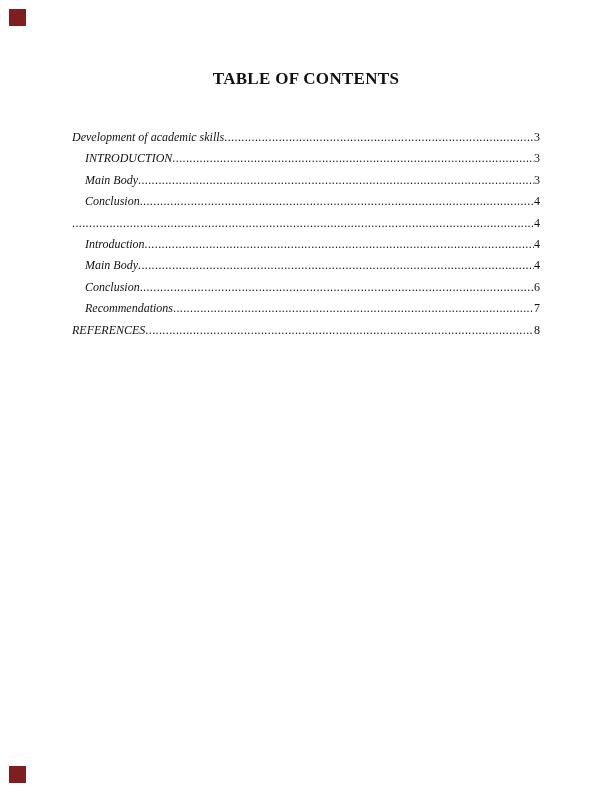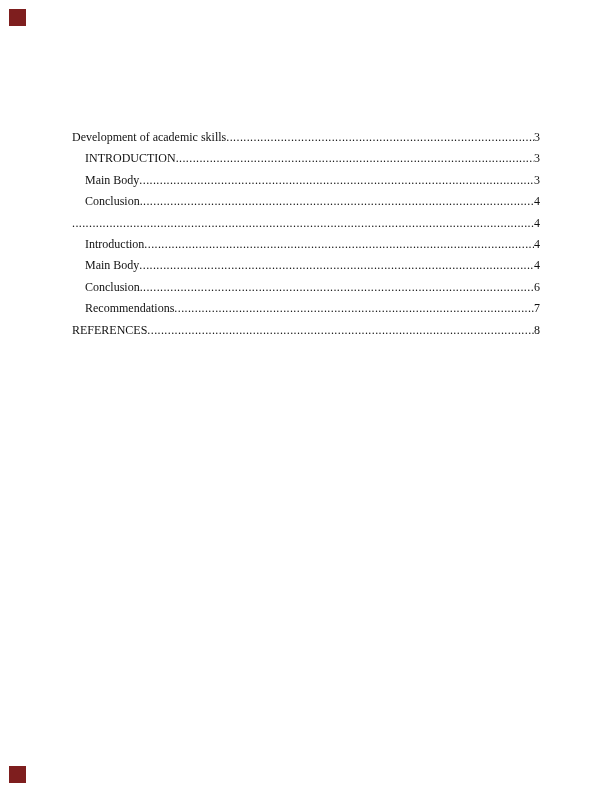--- a/index.html
+++ b/index.html
@@ -50,39 +50,41 @@
     display: flex;
     align-items: baseline;
     height: 21.4px;
     overflow: hidden;
     cursor: default;
   }
   .toc-row.level-1 { padding-left: 13px; }
   .toc-label {
     flex: 0 0 auto;
     white-space: nowrap;
+    font-style: italic;
   }
   .toc-dots {
     flex: 1 1 auto;
     overflow: hidden;
     white-space: nowrap;
     letter-spacing: 0.4px;
   }
   .toc-page {
     flex: 0 0 auto;
     white-space: nowrap;
   }
 </style>
 </head>
 <body>
 
 <div class="page">
 
   <div class="corner-marker top" style="background: rgb(126, 30, 30);"></div>
 
+  <div class="doc-title">TABLE OF CONTENTS</div>
 
   <div class="toc">
   <div class="toc-row">
     <span class="toc-label">Development of academic skills</span>
     <span class="toc-dots">............................................................................................................................................................................................................................................................................................................</span>
     <span class="toc-page">3</span>
   </div>
 
   <div class="toc-row level-1">
     <span class="toc-label">INTRODUCTION</span>

